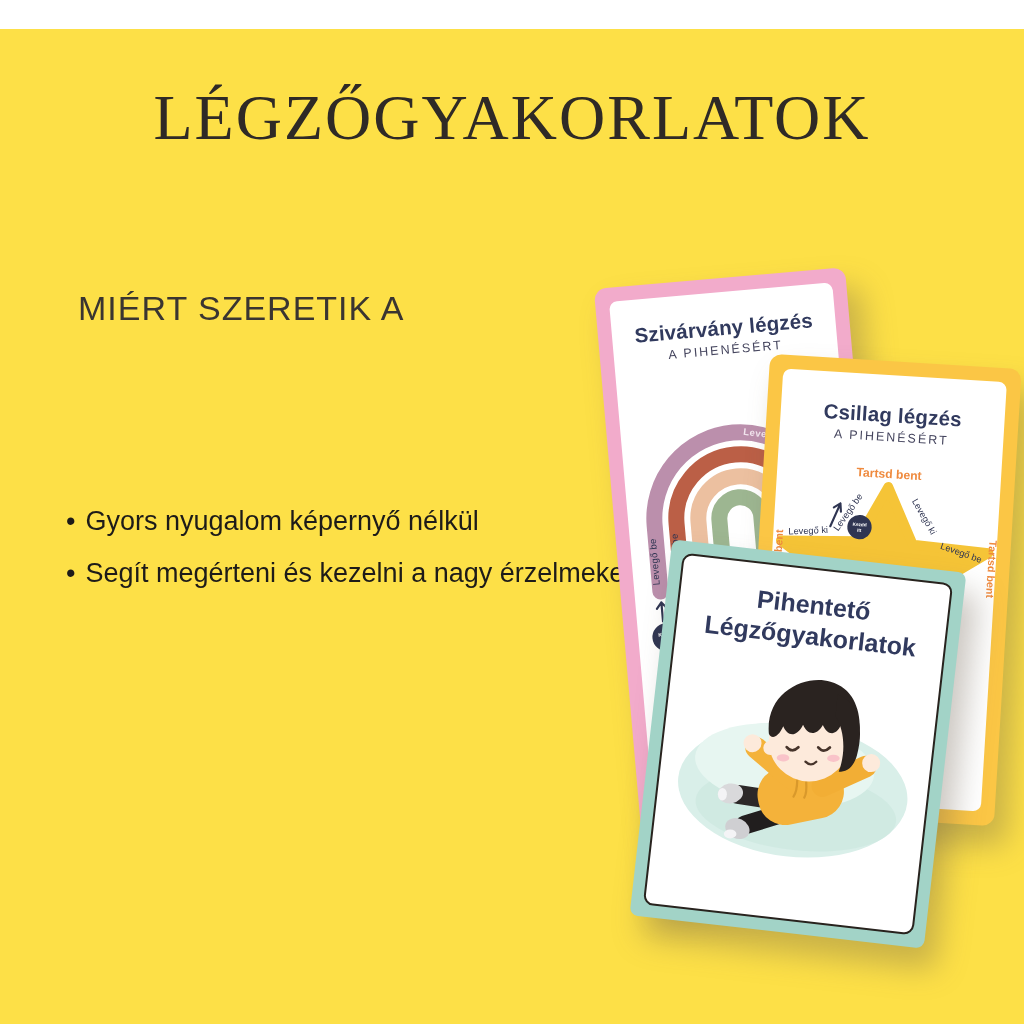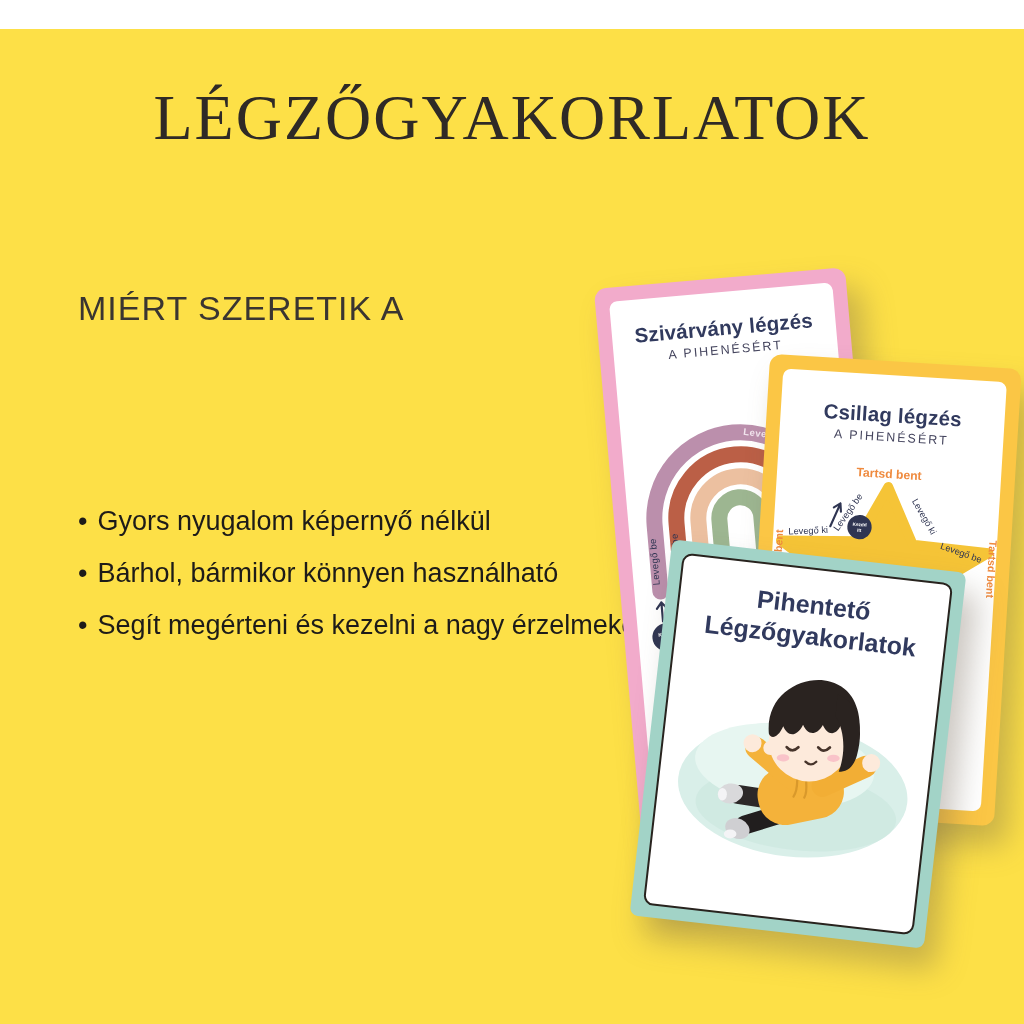--- a/index.html
+++ b/index.html
@@ -5,21 +5,21 @@
   html,body{margin:0;padding:0;}
   .stage{position:relative;width:1024px;height:1024px;background:#fde047;overflow:hidden;
          font-family:"Liberation Sans",sans-serif;margin-top:29px;}
   
   .main-title{position:absolute;left:0;right:0;top:56px;text-align:center;
               font-family:"Liberation Serif","DejaVu Serif",serif;
               font-size:64px;line-height:66px;letter-spacing:2px;color:#2f2a26;font-weight:500;}
   .sub-title{position:absolute;left:78px;top:250px;
              font-family:Liberation Sans, sans-serif;
              font-size:34px;line-height:59px;letter-spacing:1px;color:#3a3531;}
-  .benefits{position:absolute;left:78px;top:466px;width:574px;
+  .benefits{position:absolute;left:66px;top:466px;width:574px;
             font-size:27px;line-height:52px;color:#1d1b19;}
   .benefit .b{margin-right:10px;}
   
   .card{position:absolute;border-radius:12px;box-sizing:border-box;
         box-shadow:14px 20px 30px rgba(105,92,74,0.35);}
   .card-inner{background:#ffffff;width:100%;height:100%;border-radius:8px;
               box-sizing:border-box;overflow:hidden;}
   .card-title{font-weight:bold;color:#313a5e;text-align:center;font-size:20.5px;
               letter-spacing:.2px;margin:0;}
   .card-sub{color:#45455e;text-align:center;font-size:12.5px;letter-spacing:2px;margin:3px 0 0 0;}
@@ -48,21 +48,20 @@
   <div class="main-title">
     <div>LÉGZŐGYAKORLATOK</div>
   </div>
 
   <div class="sub-title">
     <div>MIÉRT SZERETIK A</div>
   </div>
 
   <div class="benefits">
     <div class="benefit"><span class="b">•</span><span>Gyors nyugalom képernyő nélkül</span></div>
-    <div class="benefit"><span class="b">•</span><span>Bárhol, bármikor könnyen használható</span></div>
     <div class="benefit"><span class="b">•</span><span>Segít megérteni és kezelni a nagy érzelmeket</span></div>
   </div>
 
   <div class="card card-rainbow">
     <div class="card-inner">
       <p class="card-title">Szivárvány légzés</p>
       <p class="card-sub">A PIHENÉSÉRT</p>
       <svg class="rainbow-svg" width="204" height="278" viewBox="0 0 204 278">
         <path d="M16 216 V150 A86 86 0 0 1 188 150 V196" fill="none" stroke-width="16" stroke-linecap="round" stroke="#bb8fac"></path>
         <path d="M38 212 V150 A64 64 0 0 1 166 150 V196" fill="none" stroke-width="16" stroke-linecap="round" stroke="#bb5f46"></path>

